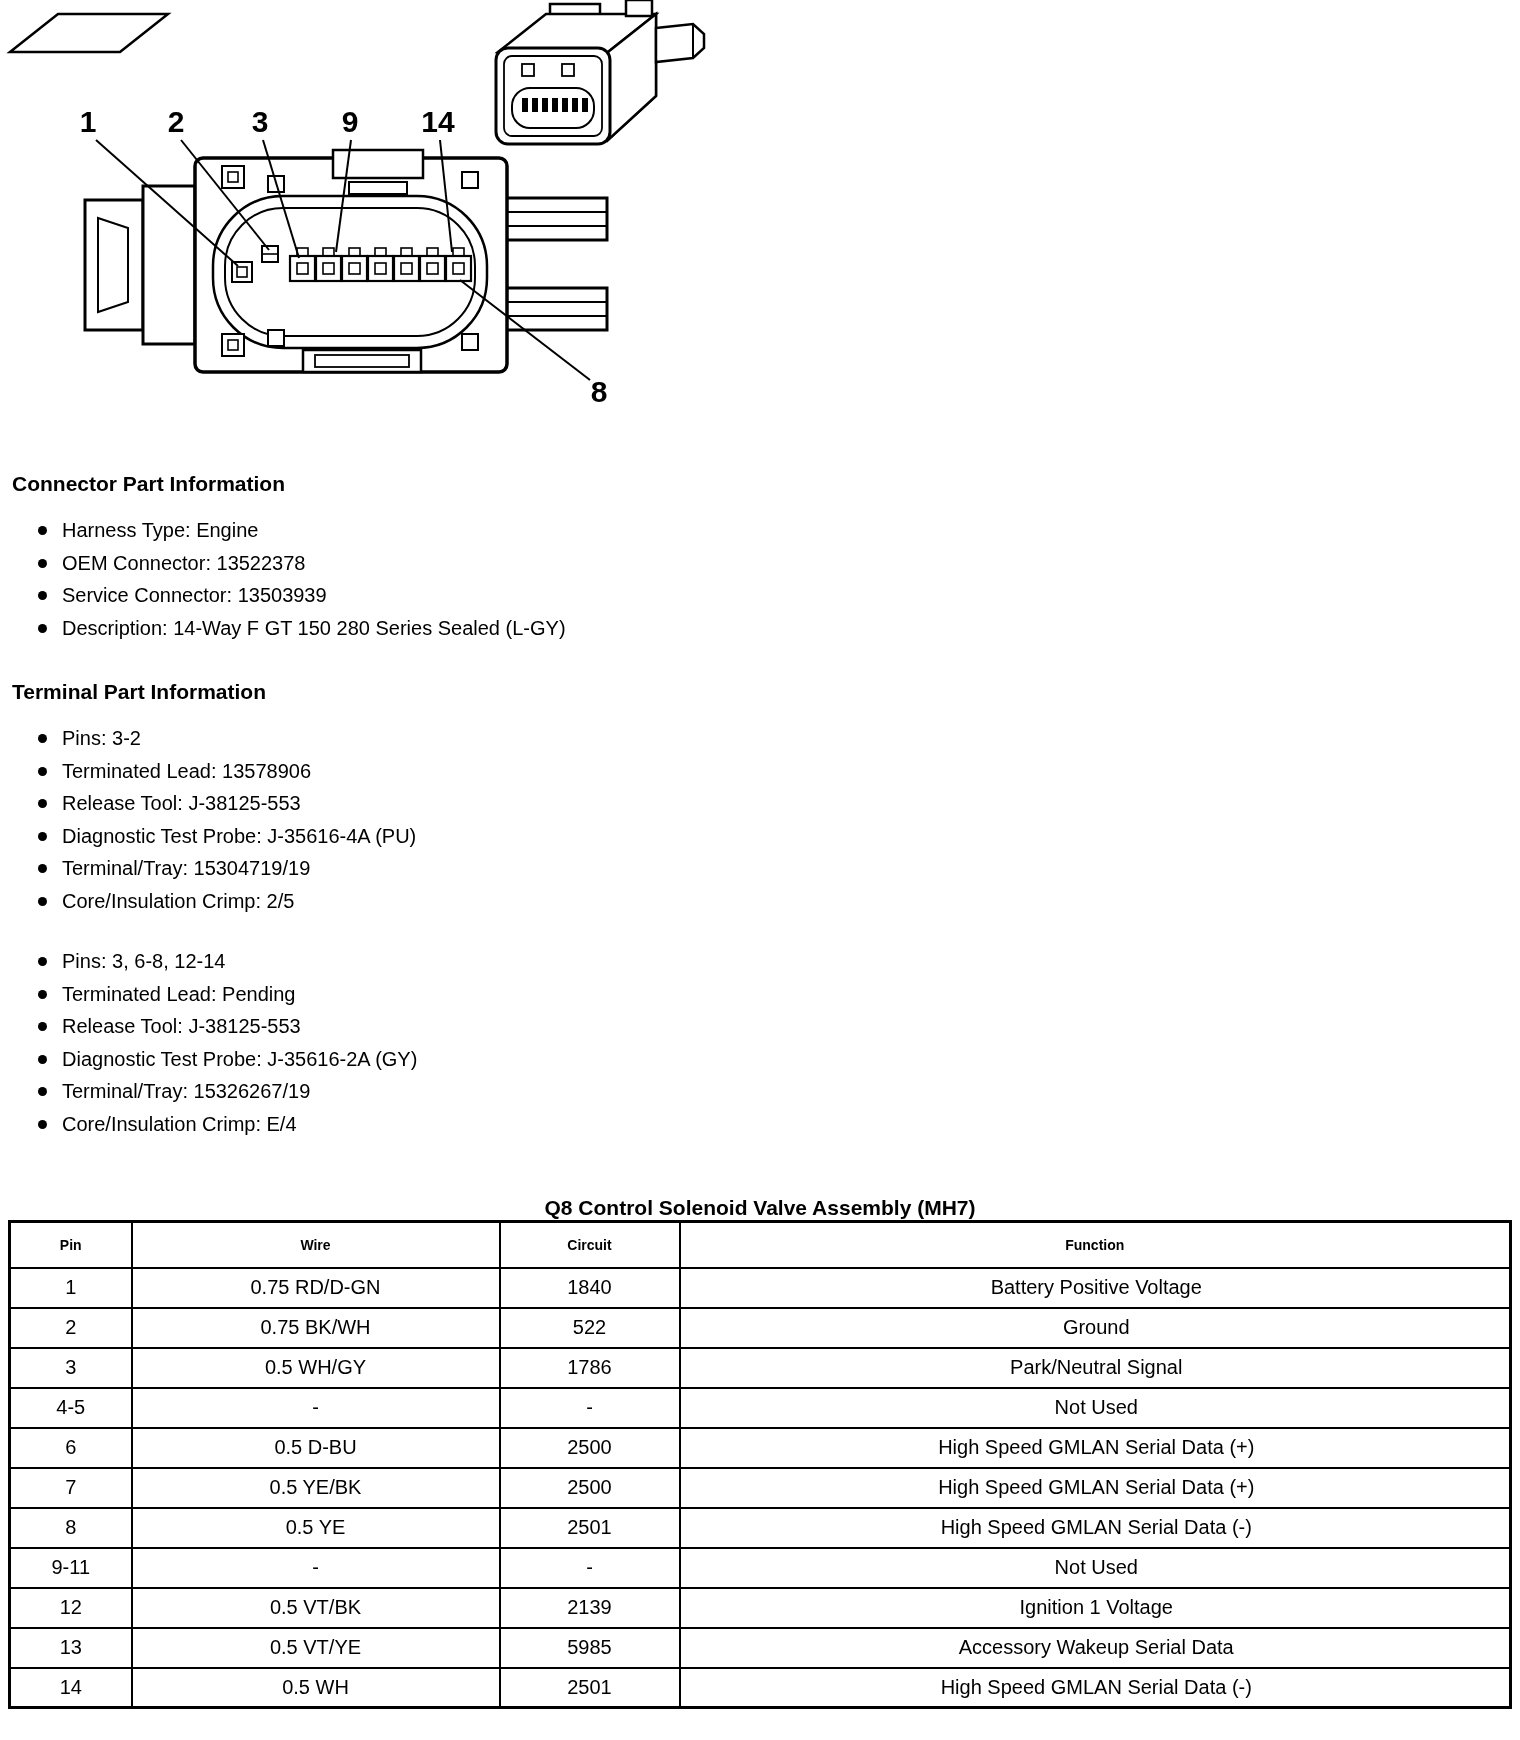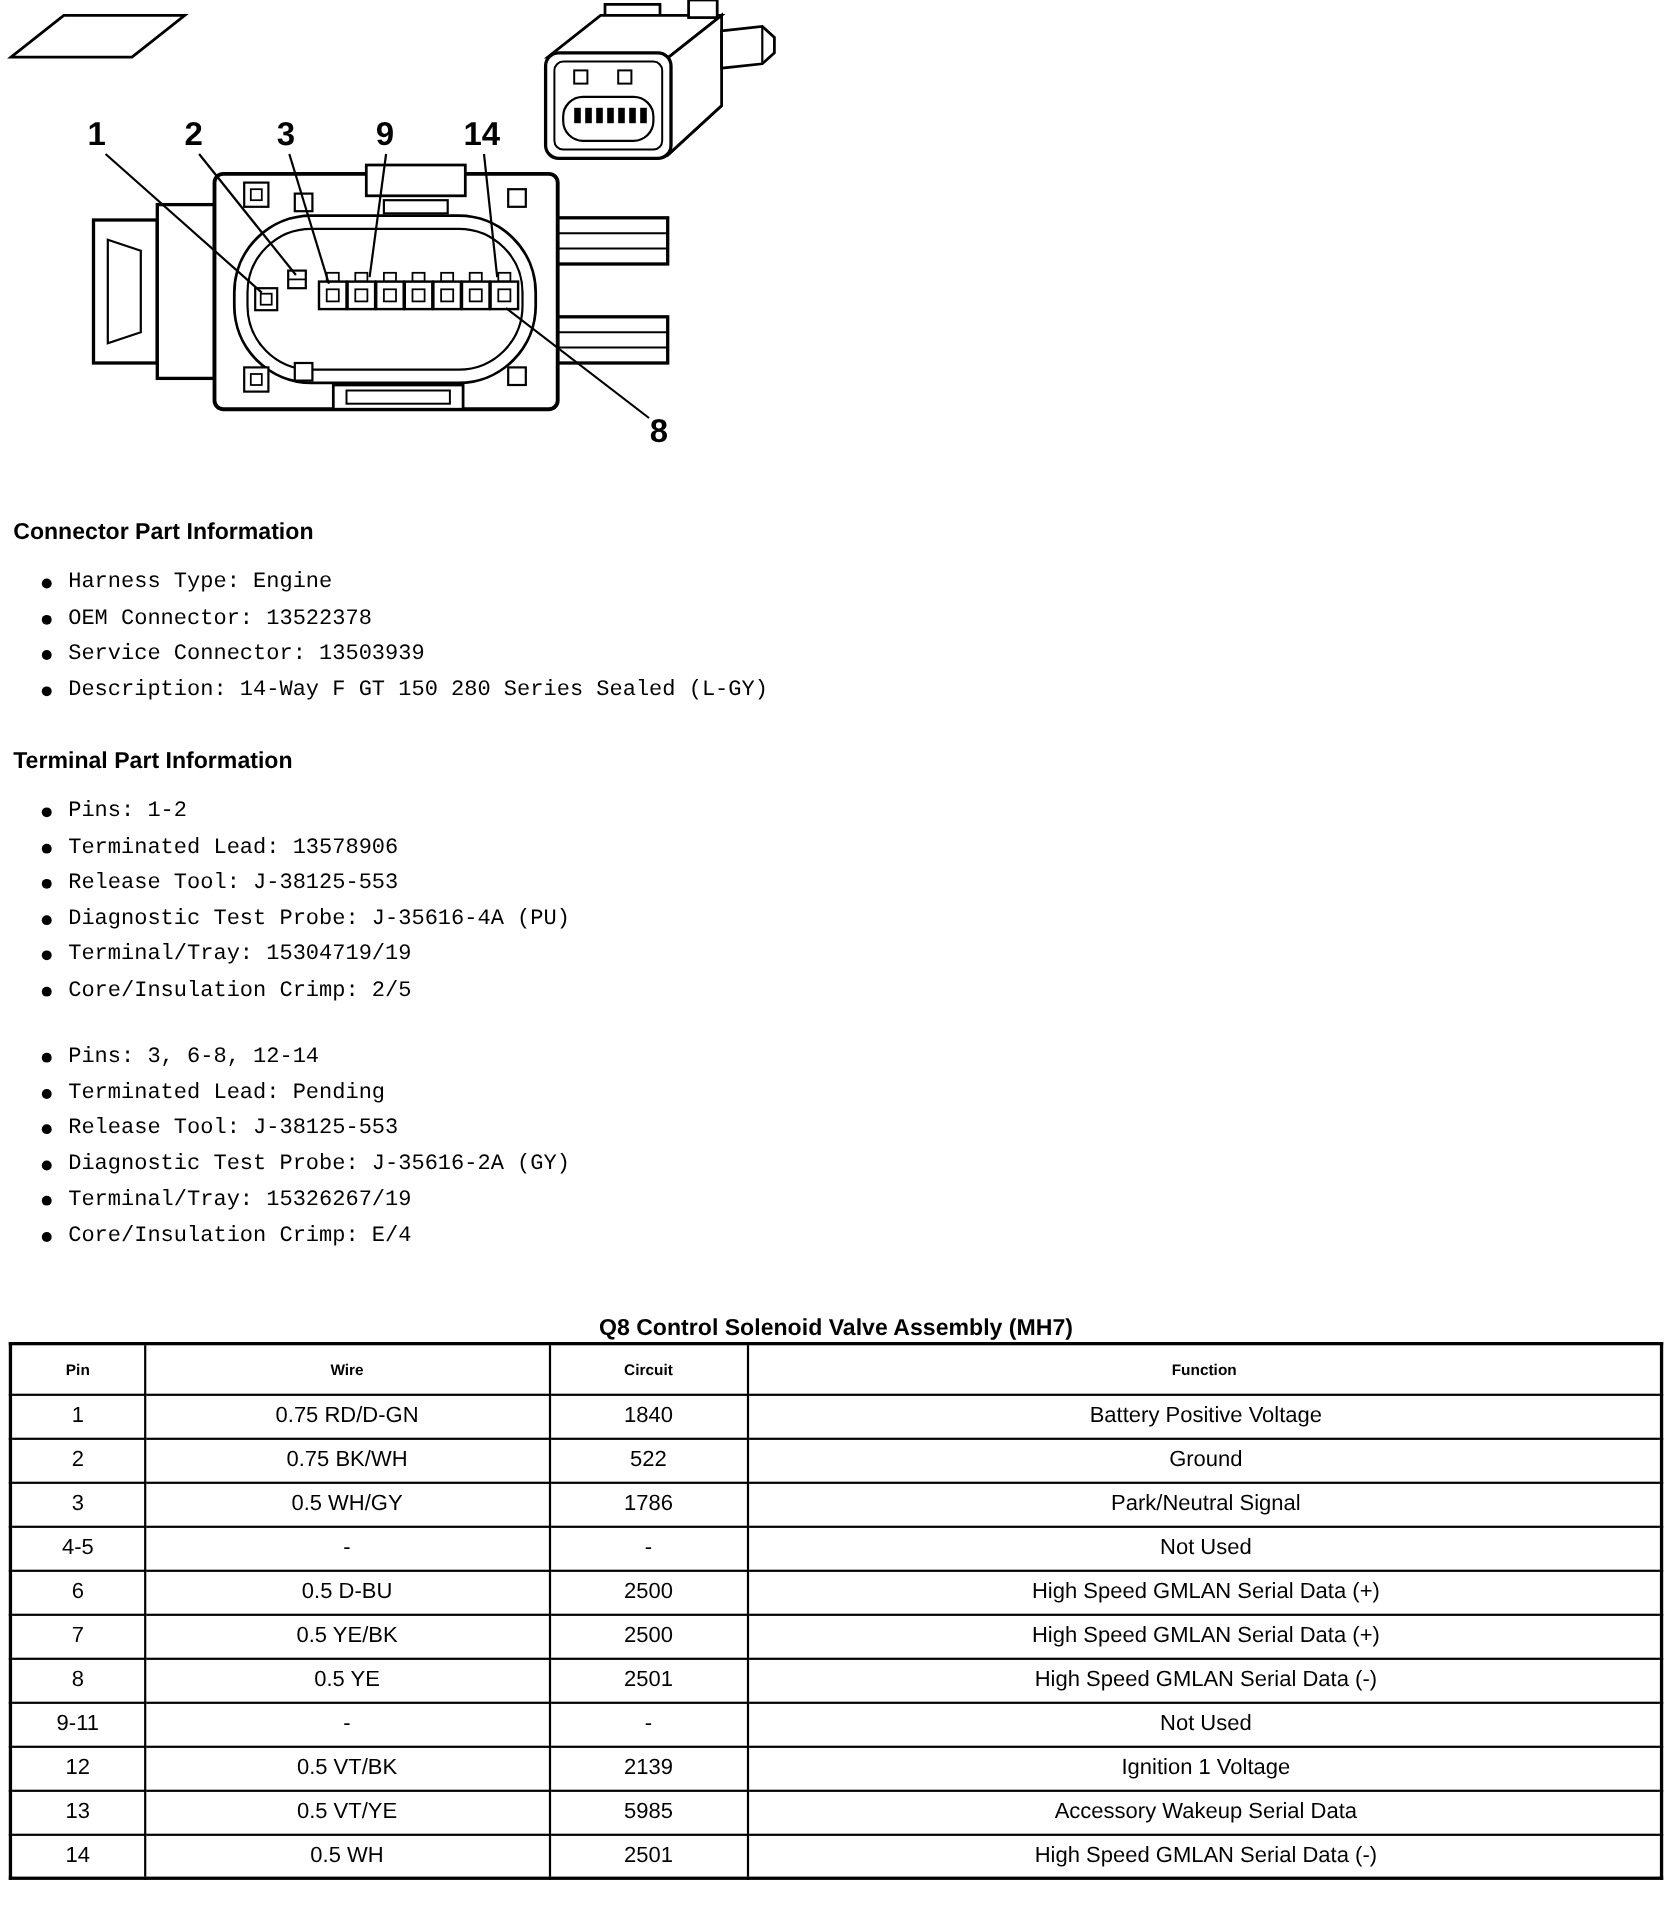--- a/index.html
+++ b/index.html
@@ -24,21 +24,20 @@
   ul.bullets {
     list-style:none;
     margin:18px 0 22px 36px;
   }
   ul.bullets.group2 { margin-top:28px; }
   ul.bullets li {
     font-size:20px;
     line-height:32.5px;
     padding-left:26px;
     position:relative;
-    font-family:Liberation Mono, monospace;
   }
   ul.bullets li::before {
     content:"";
     position:absolute;
     left:2px; top:12px;
     width:9px; height:9px;
     background:#000;
     border-radius:50%;
   }
 
@@ -189,21 +188,21 @@
   <h2 class="sec first">Connector Part Information</h2>
   <ul class="bullets">
       <li>Harness Type: Engine</li>
       <li>OEM Connector: 13522378</li>
       <li>Service Connector: 13503939</li>
       <li>Description: 14-Way F GT 150 280 Series Sealed (L-GY)</li>
     </ul>
 
   <h2 class="sec second">Terminal Part Information</h2>
   <ul class="bullets">
-      <li>Pins: 1-2</li>
+      <li>Pins: 3-2</li>
       <li>Terminated Lead: 13578906</li>
       <li>Release Tool: J-38125-553</li>
       <li>Diagnostic Test Probe: J-35616-4A (PU)</li>
       <li>Terminal/Tray: 15304719/19</li>
       <li>Core/Insulation Crimp: 2/5</li>
     </ul>
   <ul class="bullets group2">
       <li>Pins: 3, 6-8, 12-14</li>
       <li>Terminated Lead: Pending</li>
       <li>Release Tool: J-38125-553</li>

